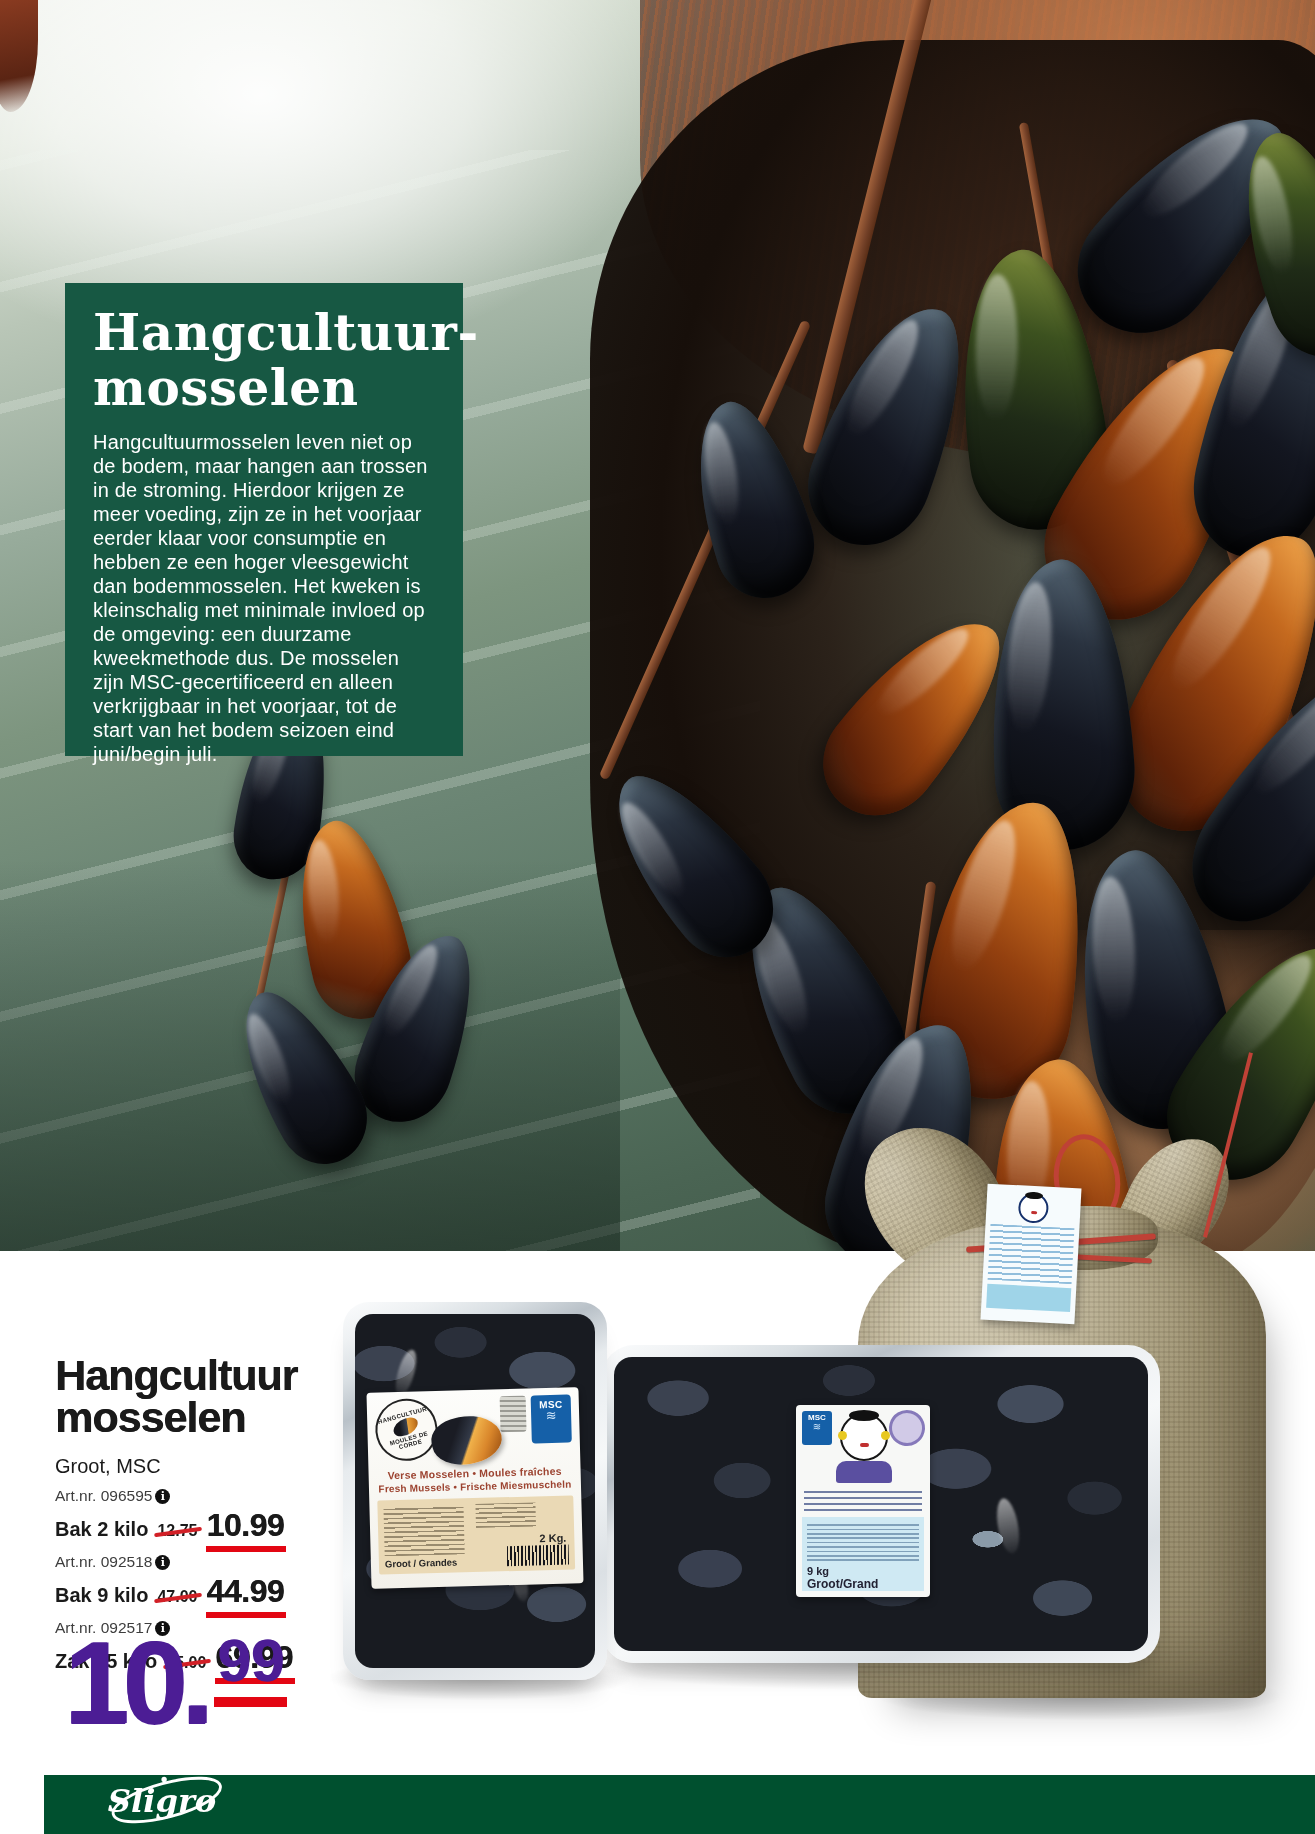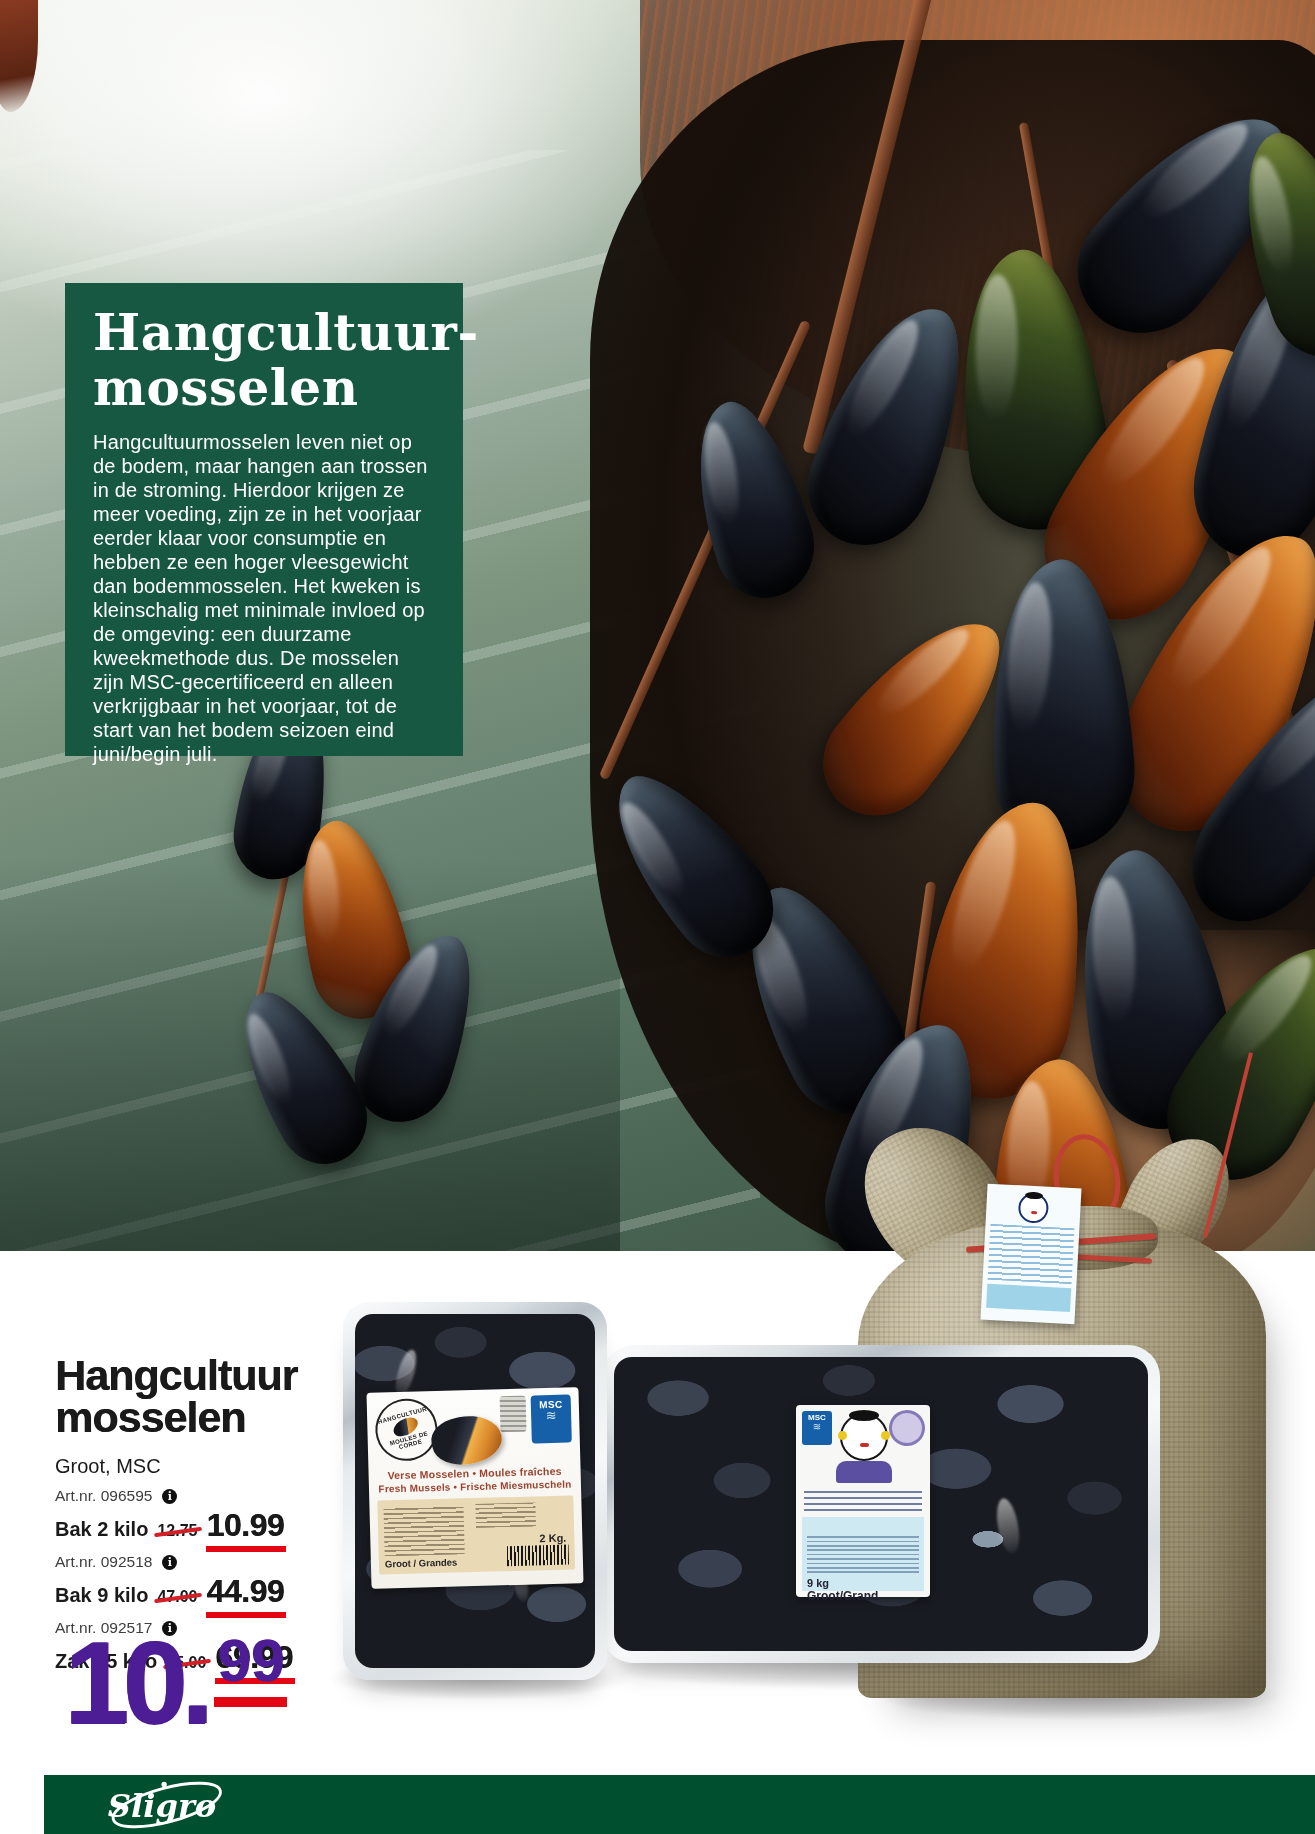--- a/index.html
+++ b/index.html
@@ -132,53 +132,53 @@
   .stamp-purple { position:absolute; right:5px; top:5px; width:36px; height:36px; border:3px solid #7a6cb4; border-radius:50%;
     background:#cdc6e6; transform:rotate(14deg); opacity:.9; }
   .mascot { position:absolute; left:44px; top:8px; width:48px; height:48px; border:2px solid #161616; border-radius:50%; background:#fff; }
   .mascot .hat { position:absolute; left:7px; top:-5px; width:30px; height:11px; background:#111; border-radius:50%; }
   .mascot .ear-dot { position:absolute; width:9px; height:9px; border-radius:50%; background:#e8c821; top:16px; }
   .mascot .e1 { left:-4px; } .mascot .e2 { right:-4px; }
   .mascot .mouth { position:absolute; left:18px; top:28px; width:9px; height:4px; background:#c03030; border-radius:3px; }
   .mascot-body { position:absolute; left:40px; top:56px; width:56px; height:22px; background:#5a4fa0; border-radius:10px 10px 3px 3px; }
   .lbl-lg-lines { position:absolute; left:8px; top:84px; width:118px; height:22px;
     background:repeating-linear-gradient(0deg, rgba(40,60,120,.65) 0 2px, rgba(0,0,0,0) 2px 6px); }
-  .lbl-lg-blue { position:absolute; left:6px; top:112px; width:122px; height:74px; background:#cfe9f3; padding:16px 5px; }
+  .lbl-lg-blue { position:absolute; left:6px; top:112px; width:122px; height:74px; background:#cfe9f3; padding:4px 5px; }
   .lbl-lg-blue .micro2 { height:40px; background:repeating-linear-gradient(0deg, rgba(50,90,130,.5) 0 1.6px, rgba(0,0,0,0) 1.6px 4.4px); }
   .w9kg { font-size:11px; font-weight:bold; color:#223; margin-top:4px; }
   .grade-lg { font-size:12px; font-weight:bold; color:#223; }
 
   .floor-shadow { position:absolute; z-index:1; background:radial-gradient(ellipse at 50% 50%, rgba(0,0,0,.22) 0%, rgba(0,0,0,.1) 45%, rgba(0,0,0,0) 72%); }
 
   
   .details { position:absolute; left:55px; top:1354px; width:280px; z-index:4; }
   .p-title { font-size:43px; line-height:42px; font-weight:bold; letter-spacing:-1px;
     text-shadow:.6px 0 0 currentColor; }
   .p-sub { margin-top:17px; font-size:20px; }
   .variant { margin-top:9px; }
-  .artnr { font-size:15.5px; color:#3d3d3d; display:flex; align-items:center; gap:10px; }
+  .artnr { font-size:15.5px; color:#3d3d3d; display:flex; align-items:center; gap:3px; }
   .info-icon { width:15px; height:15px; border-radius:50%; background:#101010; color:#fff; font-size:11px; font-weight:bold;
     display:inline-flex; align-items:center; justify-content:center; font-family:"DejaVu Serif",serif; line-height:1; }
   .priceline { display:flex; align-items:baseline; gap:9px; margin-top:2px; }
   .v-size { font-size:20px; font-weight:bold; }
   .v-old { font-size:16px; font-weight:bold; position:relative; }
   .v-old::after { content:""; position:absolute; left:-3px; right:-5px; top:46%; height:3.5px; background:#d22027;
     transform:rotate(-8deg); border-radius:2px; }
   .v-new { font-size:32px; font-weight:bold; letter-spacing:-.5px; position:relative; text-shadow:.5px 0 0 currentColor; }
   .v-new::after { content:""; position:absolute; left:0; right:-2px; bottom:-8px; height:6px; background:#e30613; }
   .big-price { position:absolute; left:52px; top:1625px; display:flex; z-index:4; color:#4c1d95;margin-left:12px; }
   .bp-euros { font-size:116px; font-weight:bold; letter-spacing:-6px; line-height:1;
     text-shadow:1.4px 0 0 currentColor, 0 .8px 0 currentColor; }
   .bp-cents { font-size:60px; font-weight:bold; line-height:1; margin-left:10px; margin-top:6px; position:relative;
     text-shadow:1px 0 0 currentColor; }
   .bp-cents::after { content:""; position:absolute; left:-3px; right:-3px; top:66px; height:10px; background:#e30613; }
 
   
   .footer-bar { position:absolute; left:44px; top:1775px; width:1271px; height:59px; background:#00502f; z-index:5;
-    display:flex; align-items:center; }
+    display:flex; }
   .logo-wrap { margin-left:46px; width:150px; height:50px; }
 </style>
 </head>
 <body>
 
 <div class="page">
 
   <div class="hero">
     <div class="foam"></div>
     <div class="waves"></div>

